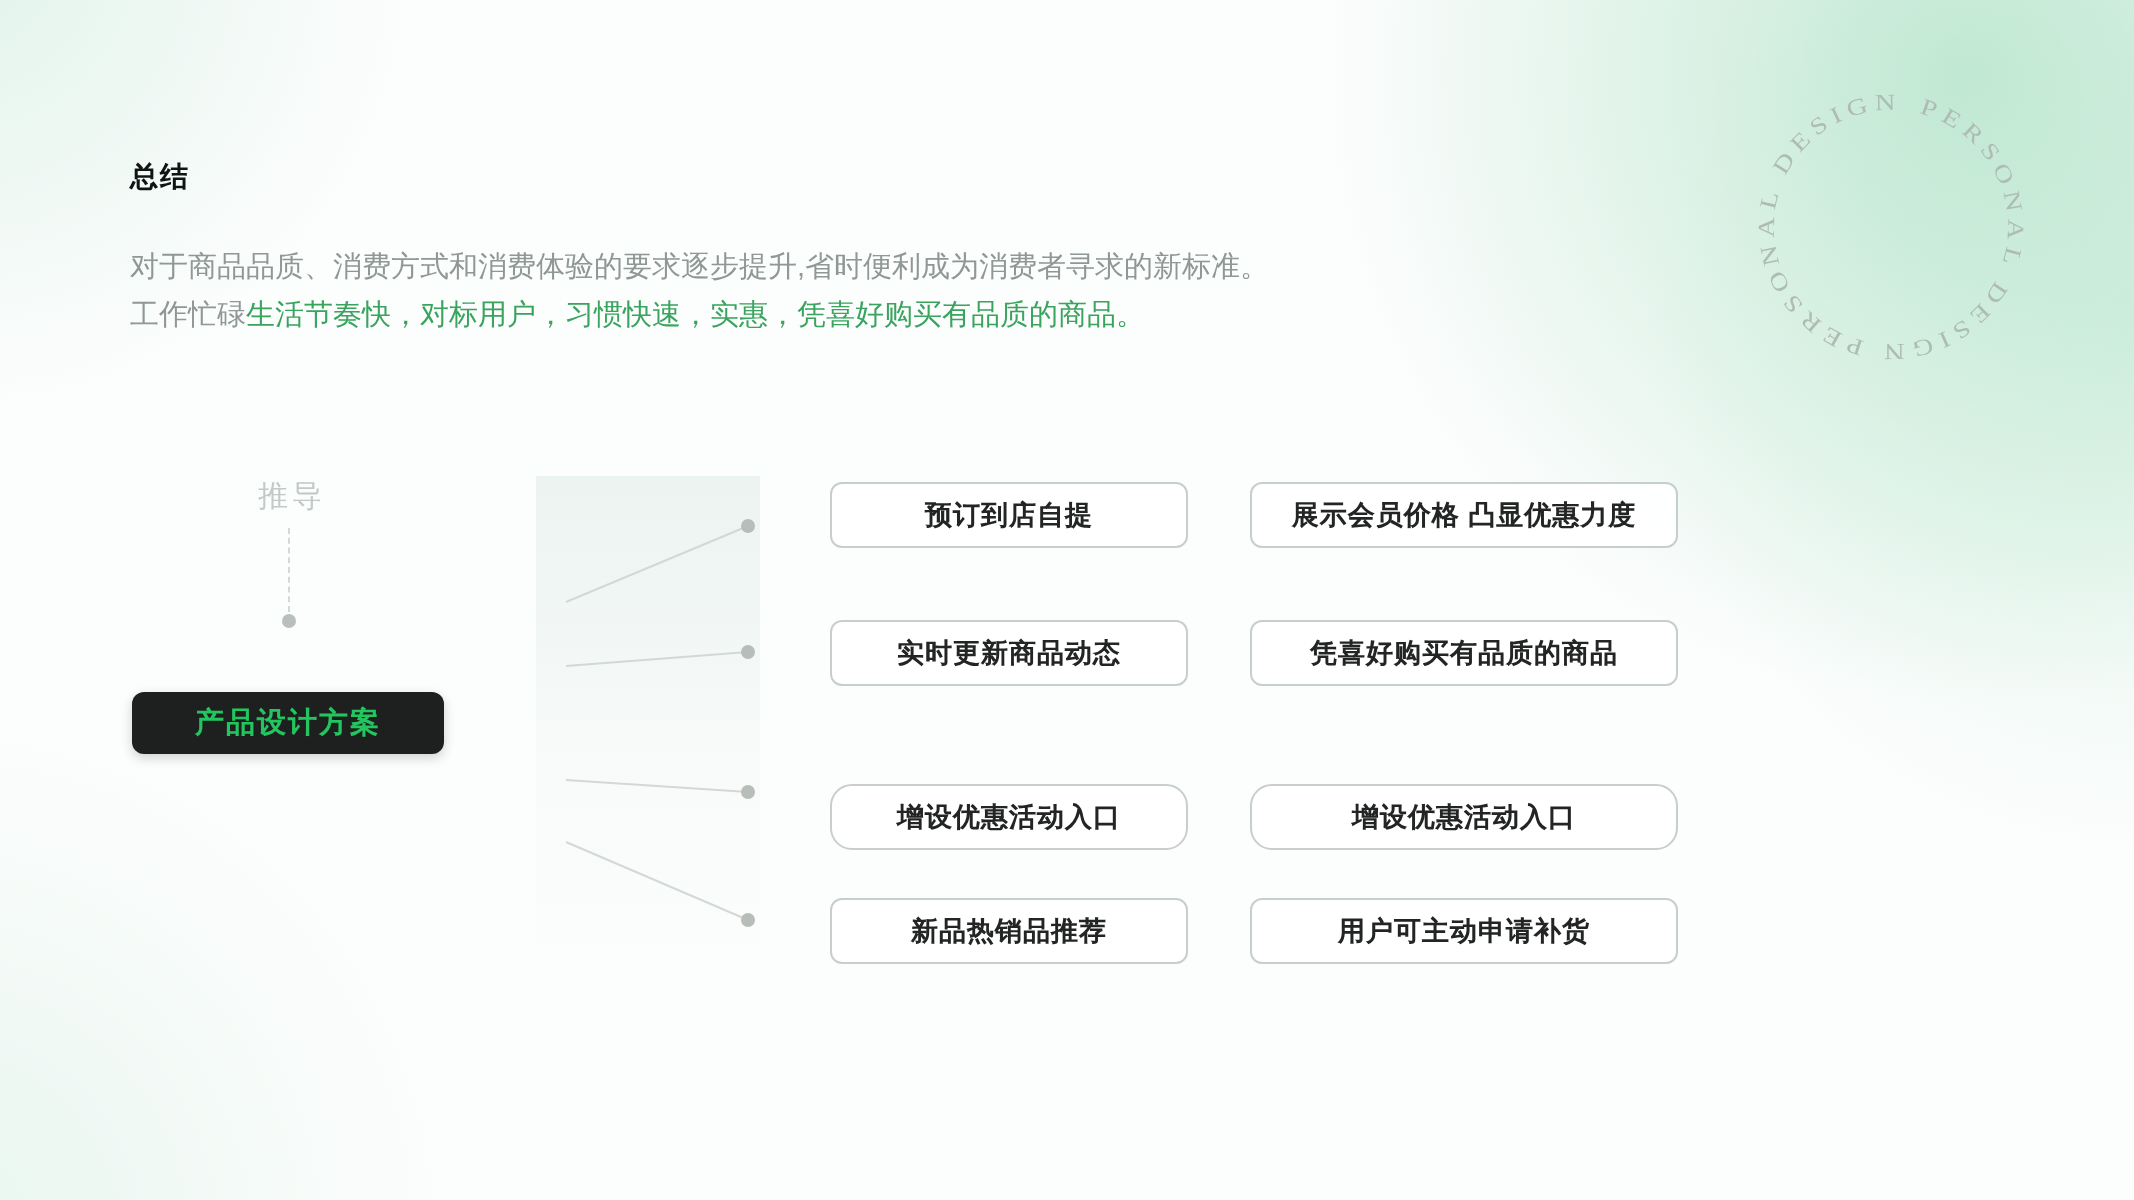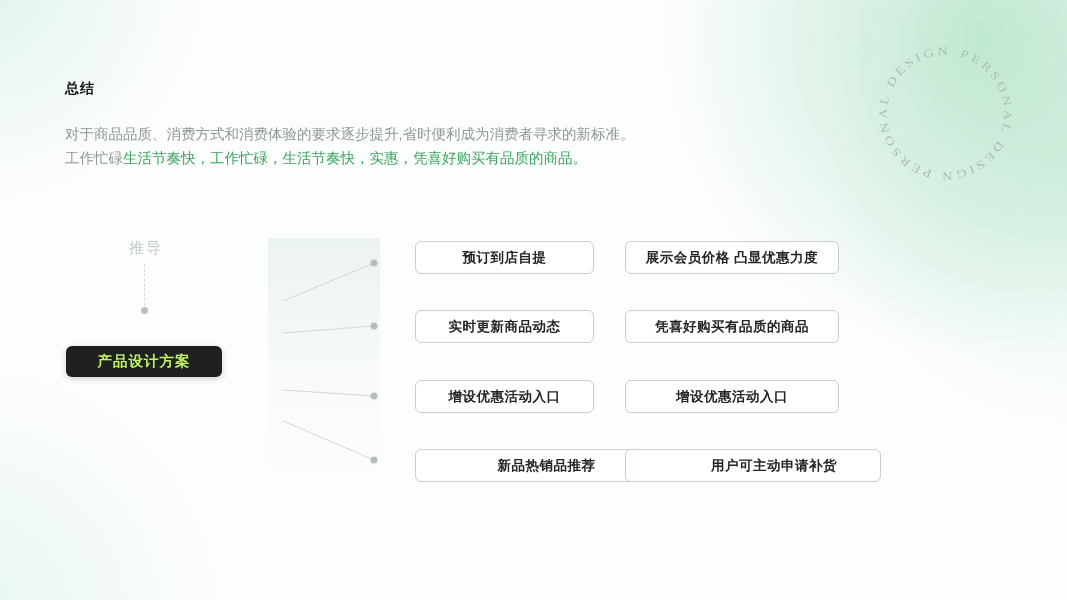--- a/index.html
+++ b/index.html
@@ -49,21 +49,21 @@
   }
   .derive-dot{
     position:absolute;left:141px;top:307px;
     width:7px;height:7px;border-radius:50%;
     background:#b9c0bc;
   }
   .plan-btn{
     position:absolute;left:66px;top:346px;
     width:156px;height:31px;
     background:#1e1f1f;border-radius:6px;
-    color:#bef264;font-size:14.5px;font-weight:bold;
+    color:#22c55e;font-size:14.5px;font-weight:bold;
     display:flex;align-items:center;justify-content:center;
     letter-spacing:1px;
     box-shadow:0 2px 6px rgba(0,0,0,0.18);
   }
   .fan-panel{
     position:absolute;left:268px;top:238px;
     width:112px;height:242px;
     background:linear-gradient(180deg, rgba(222,235,229,0.55), rgba(235,243,239,0.25) 60%, rgba(235,243,239,0));
   }
   .fan-svg{position:absolute;left:265px;top:250px;}
@@ -72,33 +72,33 @@
     background:rgba(255,255,255,0.92);
     border:1px solid #c8cecb;border-radius:6px;
     display:flex;align-items:center;justify-content:center;
     font-size:13.5px;font-weight:600;color:#222523;
     letter-spacing:0.5px;
   }
   .col1{left:415px;width:177px;}
   .col2{left:625px;width:212px;}
   .row1{top:241px;}
   .row2{top:310px;}
-  .row3{top:380px;}
-  .row4{top:449px;padding-left:42px;}
+  .row3{top:392px;border-radius:11px;}
+  .row4{top:449px;}
 </style>
 </head>
 <body>
 
 <div id="canvas">
 
   <h1 class="title">总结</h1>
 
   <p class="intro">
     <span class="txt-gray">对于商品品质、消费方式和消费体验的要求逐步提升,省时便利成为消费者寻求的新标准。</span><br>
-    <span class="txt-gray">工作忙碌</span><span class="txt-green">生活节奏快，工作忙碌，生活节奏快，实惠，凭喜好购买有品质的商品。</span>
+    <span class="txt-gray">工作忙碌</span><span class="txt-green">生活节奏快，对标用户，习惯快速，实惠，凭喜好购买有品质的商品。</span>
   </p>
 
   <svg class="badge-svg" width="175" height="175" viewBox="0 0 175 175">
     <defs>
       <path id="badgeCircle" d="M87.5,29 a58.5,58.5 0 1,1 -0.02,0 z" fill="none"></path>
     </defs>
     <text font-size="11.5" letter-spacing="2.5">
       <textPath href="#badgeCircle" textLength="358" lengthAdjust="spacingAndGlyphs">PERSONAL DESIGN PERSONAL DESIGN</textPath>
     </text>
   </svg>

